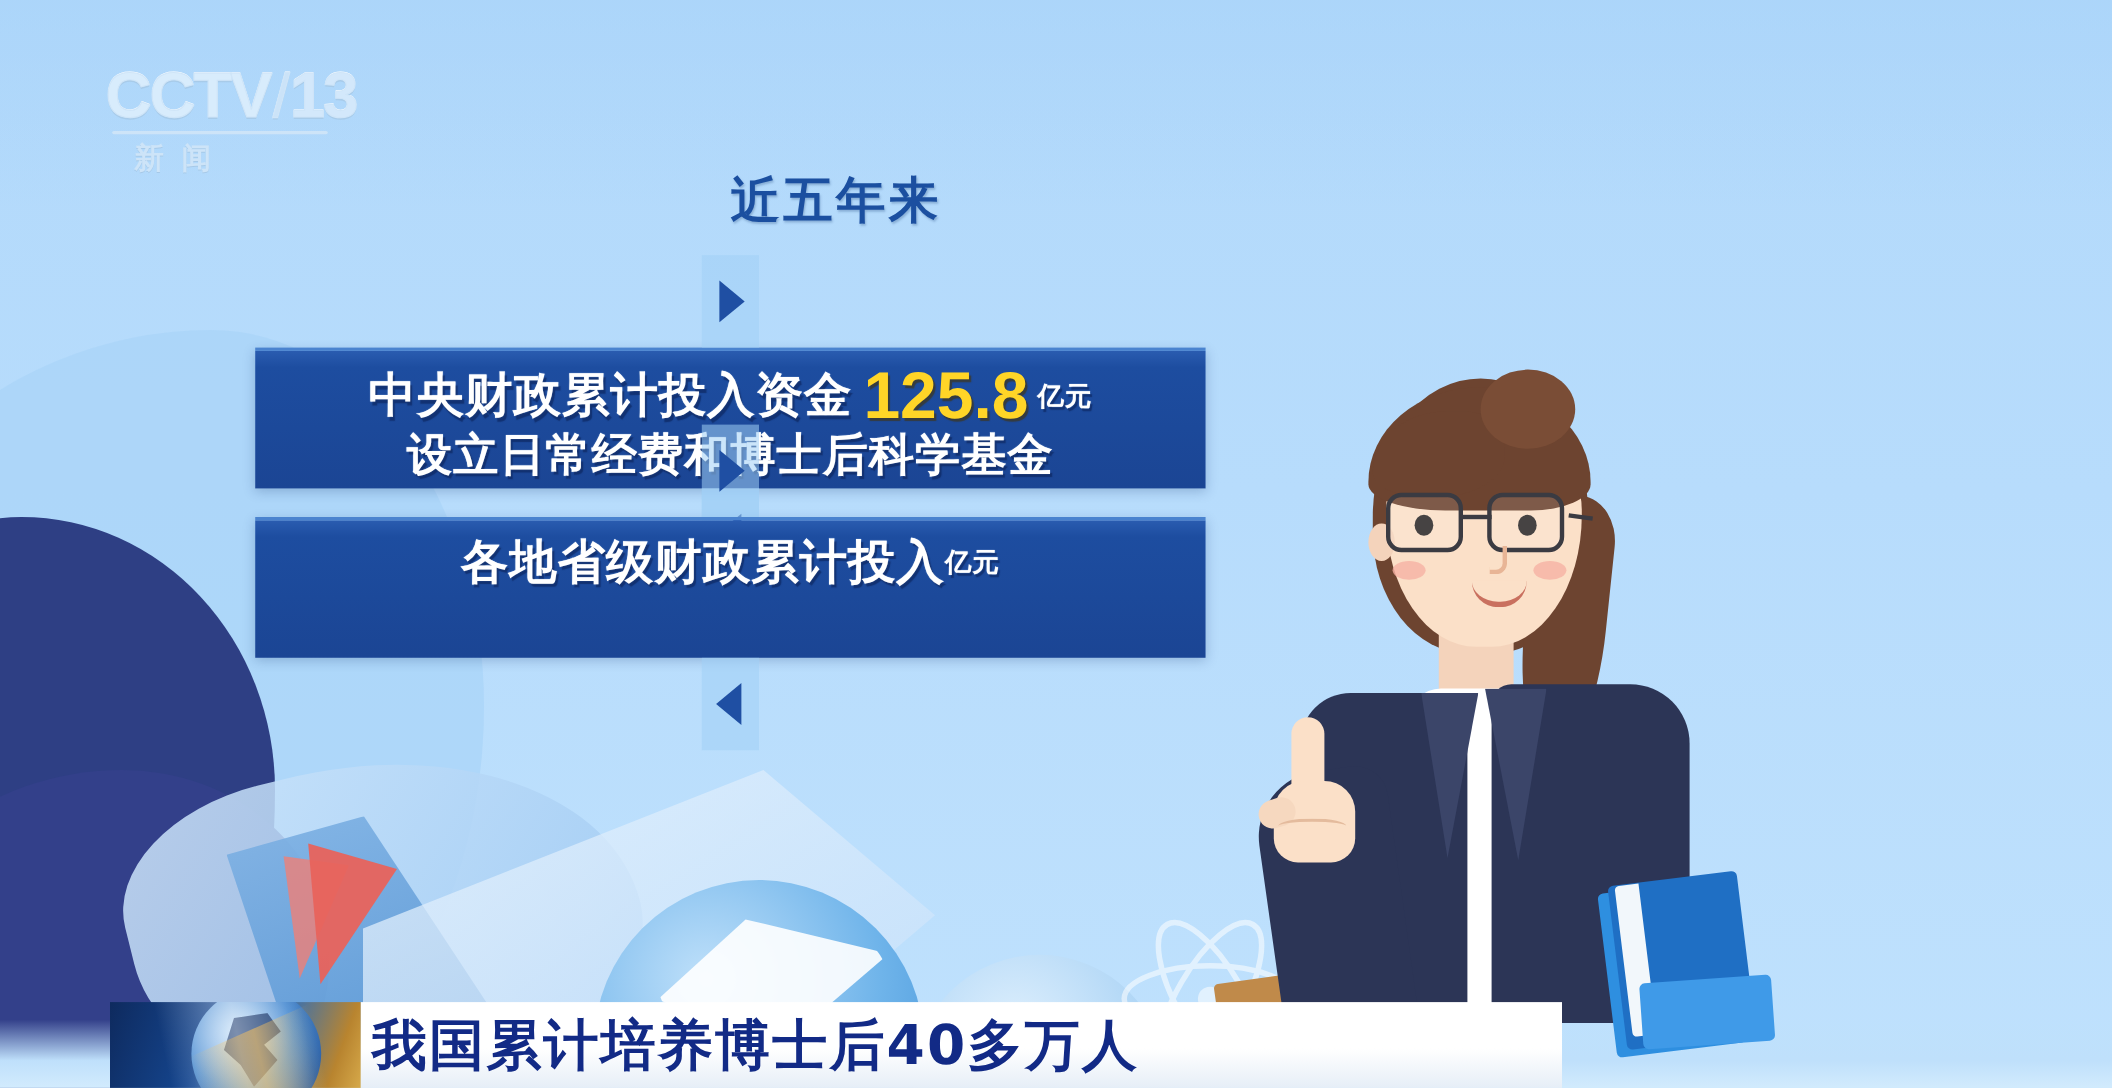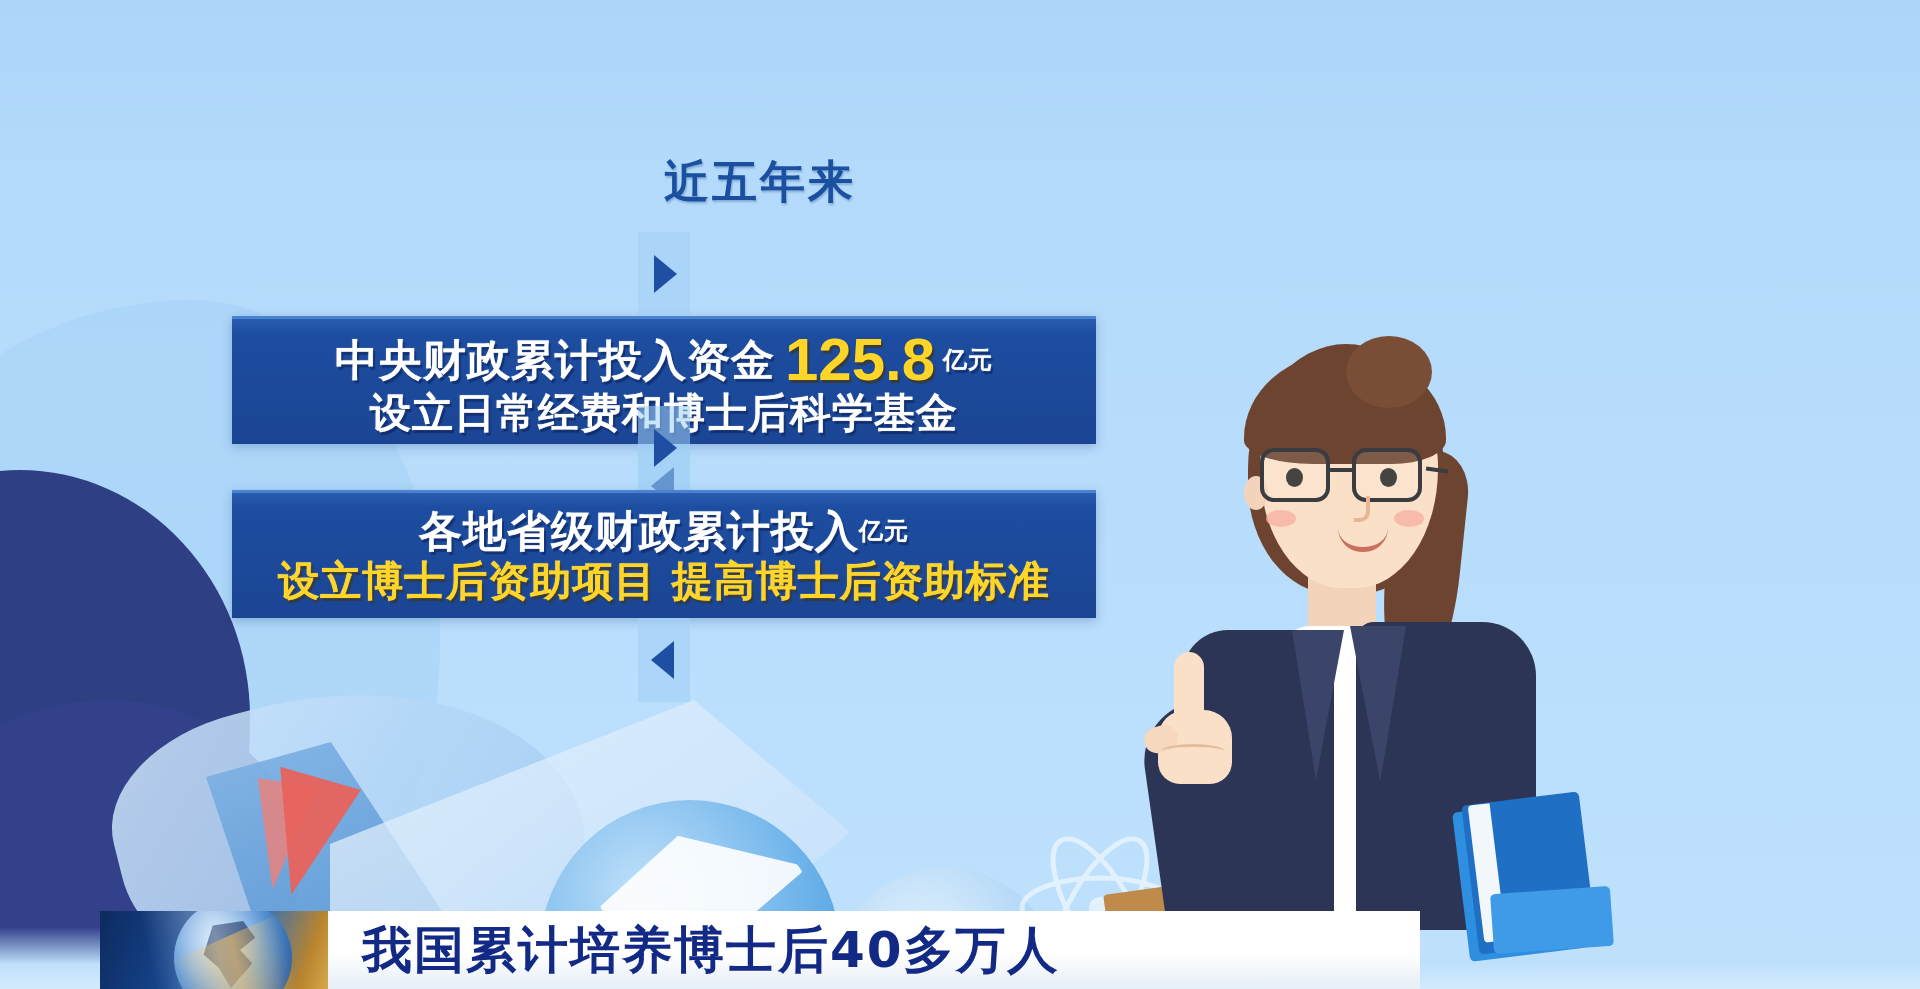--- a/index.html
+++ b/index.html
@@ -114,21 +114,21 @@
     text-align:center;
     font-size:45px; font-weight:bold; color:#1b4fa0;
     letter-spacing:3px;
     text-shadow:1px 2px 2px rgba(20,60,120,.28);
     font-family:"DejaVu Sans","Liberation Sans",sans-serif;
   }
 
   
   .banner-row { position:absolute; display:flex; align-items:center;flex-direction:column; }
   #banner1-row { left:232px; top:232px; }
-  #banner2-row { left:232px; top:406px; }
+  #banner2-row { left:232px; top:386px; }
 
   .arrow-left, .arrow-right {
     width:52px; height:84px; position:relative; flex:0 0 auto;
     background:rgba(161,207,245,.55);
   }
   .arrow-left::after {
     content:""; position:absolute; left:16px; top:50%; transform:translateY(-50%);
     border-top:19px solid transparent; border-bottom:19px solid transparent;
     border-left:23px solid #1f4fa3;
   }
@@ -261,21 +261,21 @@
     transform:rotate(-22deg);
   }
   .lt-streak2 {
     position:absolute; left:-20px; top:30px; width:300px; height:120px;
     background:linear-gradient(100deg,rgba(255,210,120,0) 35%,rgba(255,196,90,.55) 55%,rgba(255,210,120,0) 72%);
     transform:rotate(-24deg);
   }
   #lt-title {
     flex:1 1 auto; position:relative;
     background:linear-gradient(180deg,#ffffff 0%,#ffffff 54%,#e6eef7 100%);
-    display:flex; align-items:center; padding-left:34px;
+    display:flex; align-items:center; padding-left:10px;
   }
   #lt-title-text {
     font-family:"DejaVu Sans","Liberation Sans",sans-serif;
     font-size:50px; font-weight:bold; color:#122a86; letter-spacing:2px;
     white-space:nowrap;
   }
 </style>
 </head>
 <body>
 
@@ -299,20 +299,29 @@
       <ellipse cx="90" cy="80" rx="78" ry="30"></ellipse>
       <ellipse cx="90" cy="80" rx="78" ry="30" transform="rotate(60 90 80)"></ellipse>
       <ellipse cx="90" cy="80" rx="78" ry="30" transform="rotate(120 90 80)"></ellipse>
     </g>
     <circle cx="90" cy="80" r="11" fill="#ffffff"></circle>
   </svg>
 
   <div class="bg-gavel"></div>
   <div class="bg-lightbar"></div>
 
+  <div id="logo">
+    <div class="logo-main">
+      <span>CCTV</span>
+      <span class="logo-slash">/</span>
+      <span class="logo-13">13</span>
+    </div>
+    <div class="logo-rule"></div>
+    <div class="logo-sub">新闻</div>
+  </div>
 
   <div id="kicker">近五年来</div>
 
   <div class="banner-row" id="banner1-row">
     <div class="arrow-left"></div>
     <div class="arrow-gap"></div>
     <div class="banner" id="banner1">
       <div class="b-line b-line-1">
         <span class="tx-white">中央财政累计投入资金</span>
         <span class="num">125.8</span>
@@ -325,21 +334,20 @@
   </div>
 
   <div class="banner-row" id="banner2-row">
     <div class="arrow-left"></div>
     <div class="arrow-gap"></div>
     <div class="banner" id="banner2">
       <div class="b-line b-line-1">
         <span class="tx-white">各地省级财政累计投入</span>
         <span class="tx-white unit">亿元</span>
       </div>
-      <div class="b-line b-line-2 tx-yellow">设立博士后资助项目  提高博士后资助标准</div>
     </div>
     <div class="arrow-gap"></div>
     <div class="arrow-right"></div>
   </div>
 
   <div id="presenter">
     <div class="p-hair-back"></div>
     <div class="p-ponytail"></div>
     <div class="p-ponytail2"></div>
     <div class="p-neck"></div>

